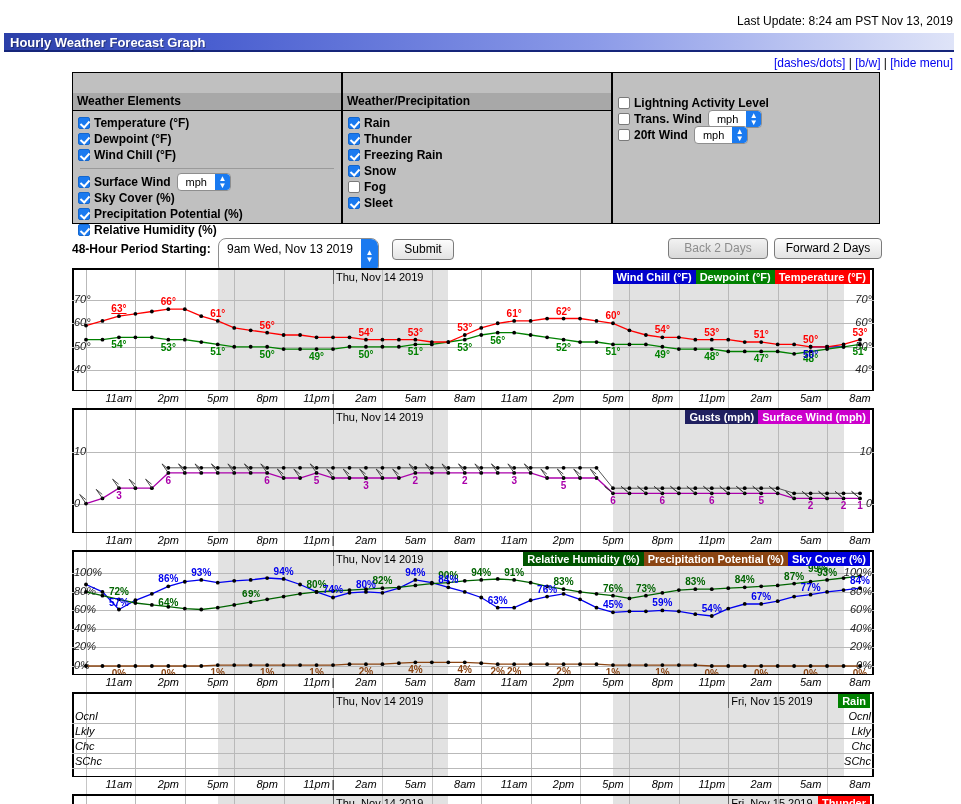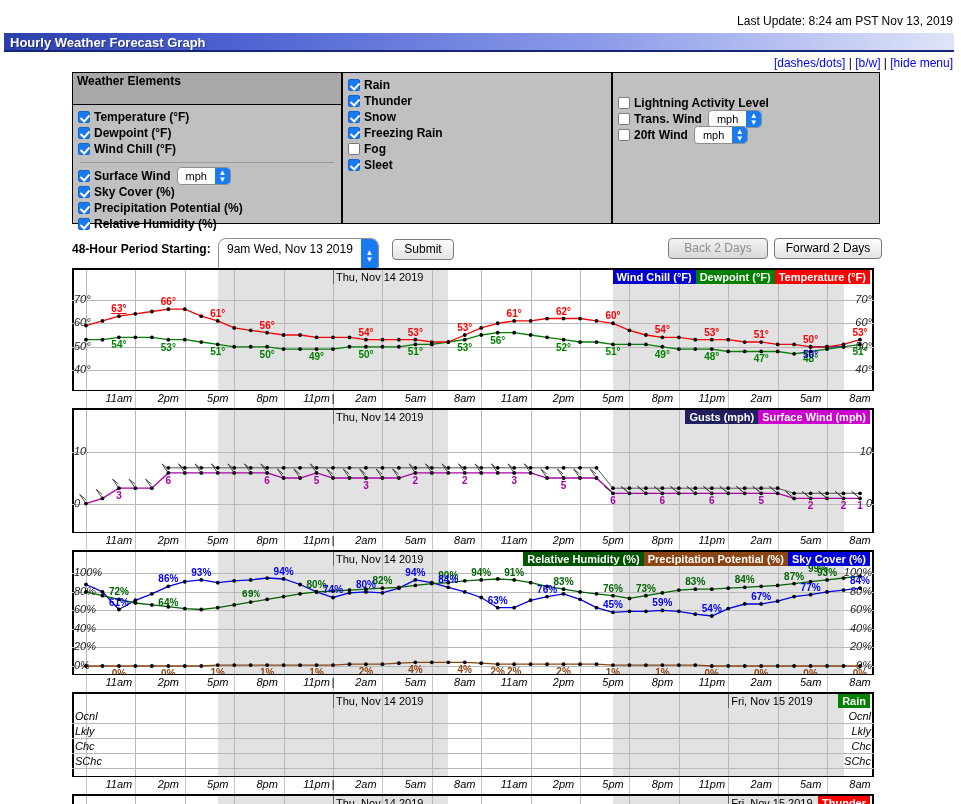--- a/index.html
+++ b/index.html
@@ -31,21 +31,21 @@
   .toplinks { position: absolute; right: 8px; top: 56px; font-size: 12px; color: #000; }
   .toplinks a { color: #0000ee; text-decoration: none; }
   .toplinks .sep { color: #000; }
 
   
   .menu { position: absolute; left: 72px; top: 72px; width: 808px; height: 152px; display: flex; }
   .panel { background: #c0c0c0; border: 1px solid #000; }
   .panel-hd {
     background: #a8a8a8; border-bottom: 1px solid #000;
     font-size: 12px; font-weight: bold; color: #000;
-    padding: 1px 4px; height: 32px; line-height: 15px;
+    padding: 1px 4px; height: 18px; line-height: 15px; margin-top: 20px;
   }
   .panel-bd { padding: 4px 5px 2px 5px; }
   .p1 { width: 270px; }
   .p2 { width: 270px; }
   .p3 { width: 268px; background: #c0c0c0; border: 1px solid #000; padding-top: 18px; }
 
   .row { display: flex; align-items: center; height: 16px; margin-bottom: 0px; }
   .row .lbl { font-size: 12px; font-weight: bold; color: #000; margin-left: 4px; white-space: nowrap; }
 
   .cb {
@@ -181,36 +181,37 @@
           <span class="lbl">Precipitation Potential (%)</span>
         </div>
         <div class="row">
           <span class="cb on"></span>
           <span class="lbl">Relative Humidity (%)</span>
         </div>
       </div>
     </div>
 
     <div class="panel p2">
+      <div class="panel-hd">Weather/Precipitation</div>
       <div class="panel-bd">
         <div class="row">
           <span class="cb on"></span>
           <span class="lbl">Rain</span>
         </div>
         <div class="row">
           <span class="cb on"></span>
           <span class="lbl">Thunder</span>
         </div>
         <div class="row">
           <span class="cb on"></span>
+          <span class="lbl">Freezing Rain</span>
+        </div>
+        <div class="row">
+          <span class="cb on"></span>
           <span class="lbl">Snow</span>
-        </div>
-        <div class="row">
-          <span class="cb on"></span>
-          <span class="lbl">Freezing Rain</span>
         </div>
         <div class="row">
           <span class="cb"></span>
           <span class="lbl">Fog</span>
         </div>
         <div class="row">
           <span class="cb on"></span>
           <span class="lbl">Sleet</span>
         </div>
       </div>
@@ -906,21 +907,21 @@
           <div class="vallbl" style="left: 409.234px; top: 14.8889px; color: rgb(0, 100, 0);">94%</div>
           <div class="vallbl" style="left: 442.17px; top: 14.8889px; color: rgb(0, 100, 0);">91%</div>
           <div class="vallbl" style="left: 491.574px; top: 24.1481px; color: rgb(0, 100, 0);">83%</div>
           <div class="vallbl" style="left: 540.979px; top: 30.6296px; color: rgb(0, 100, 0);">76%</div>
           <div class="vallbl" style="left: 573.915px; top: 30.6296px; color: rgb(0, 100, 0);">73%</div>
           <div class="vallbl" style="left: 623.319px; top: 24.1481px; color: rgb(0, 100, 0);">83%</div>
           <div class="vallbl" style="left: 672.723px; top: 22.2963px; color: rgb(0, 100, 0);">84%</div>
           <div class="vallbl" style="left: 722.128px; top: 18.5926px; color: rgb(0, 100, 0);">87%</div>
           <div class="vallbl" style="left: 755.064px; top: 14.8889px; color: rgb(0, 100, 0);">93%</div>
           <div class="vallbl" style="left: 746px; top: 11.1852px; color: rgb(0, 100, 0);">99%</div>
-          <div class="vallbl" style="left: 46.9362px; top: 44.5185px; color: rgb(0, 0, 238);">61%</div>
+          <div class="vallbl" style="left: 46.9362px; top: 44.5185px; color: rgb(0, 0, 238);">57%</div>
           <div class="vallbl" style="left: 96.3404px; top: 21.3704px; color: rgb(0, 0, 238);">86%</div>
           <div class="vallbl" style="left: 129.277px; top: 14.8889px; color: rgb(0, 0, 238);">93%</div>
           <div class="vallbl" style="left: 211.617px; top: 13.963px; color: rgb(0, 0, 238);">94%</div>
           <div class="vallbl" style="left: 261.021px; top: 32.4815px; color: rgb(0, 0, 238);">74%</div>
           <div class="vallbl" style="left: 293.957px; top: 26.9259px; color: rgb(0, 0, 238);">80%</div>
           <div class="vallbl" style="left: 343.362px; top: 14.8889px; color: rgb(0, 0, 238);">94%</div>
           <div class="vallbl" style="left: 376.298px; top: 22.2963px; color: rgb(0, 0, 238);">84%</div>
           <div class="vallbl" style="left: 425.702px; top: 42.6667px; color: rgb(0, 0, 238);">63%</div>
           <div class="vallbl" style="left: 475.106px; top: 31.5556px; color: rgb(0, 0, 238);">76%</div>
           <div class="vallbl" style="left: 540.979px; top: 47.2963px; color: rgb(0, 0, 238);">45%</div>

